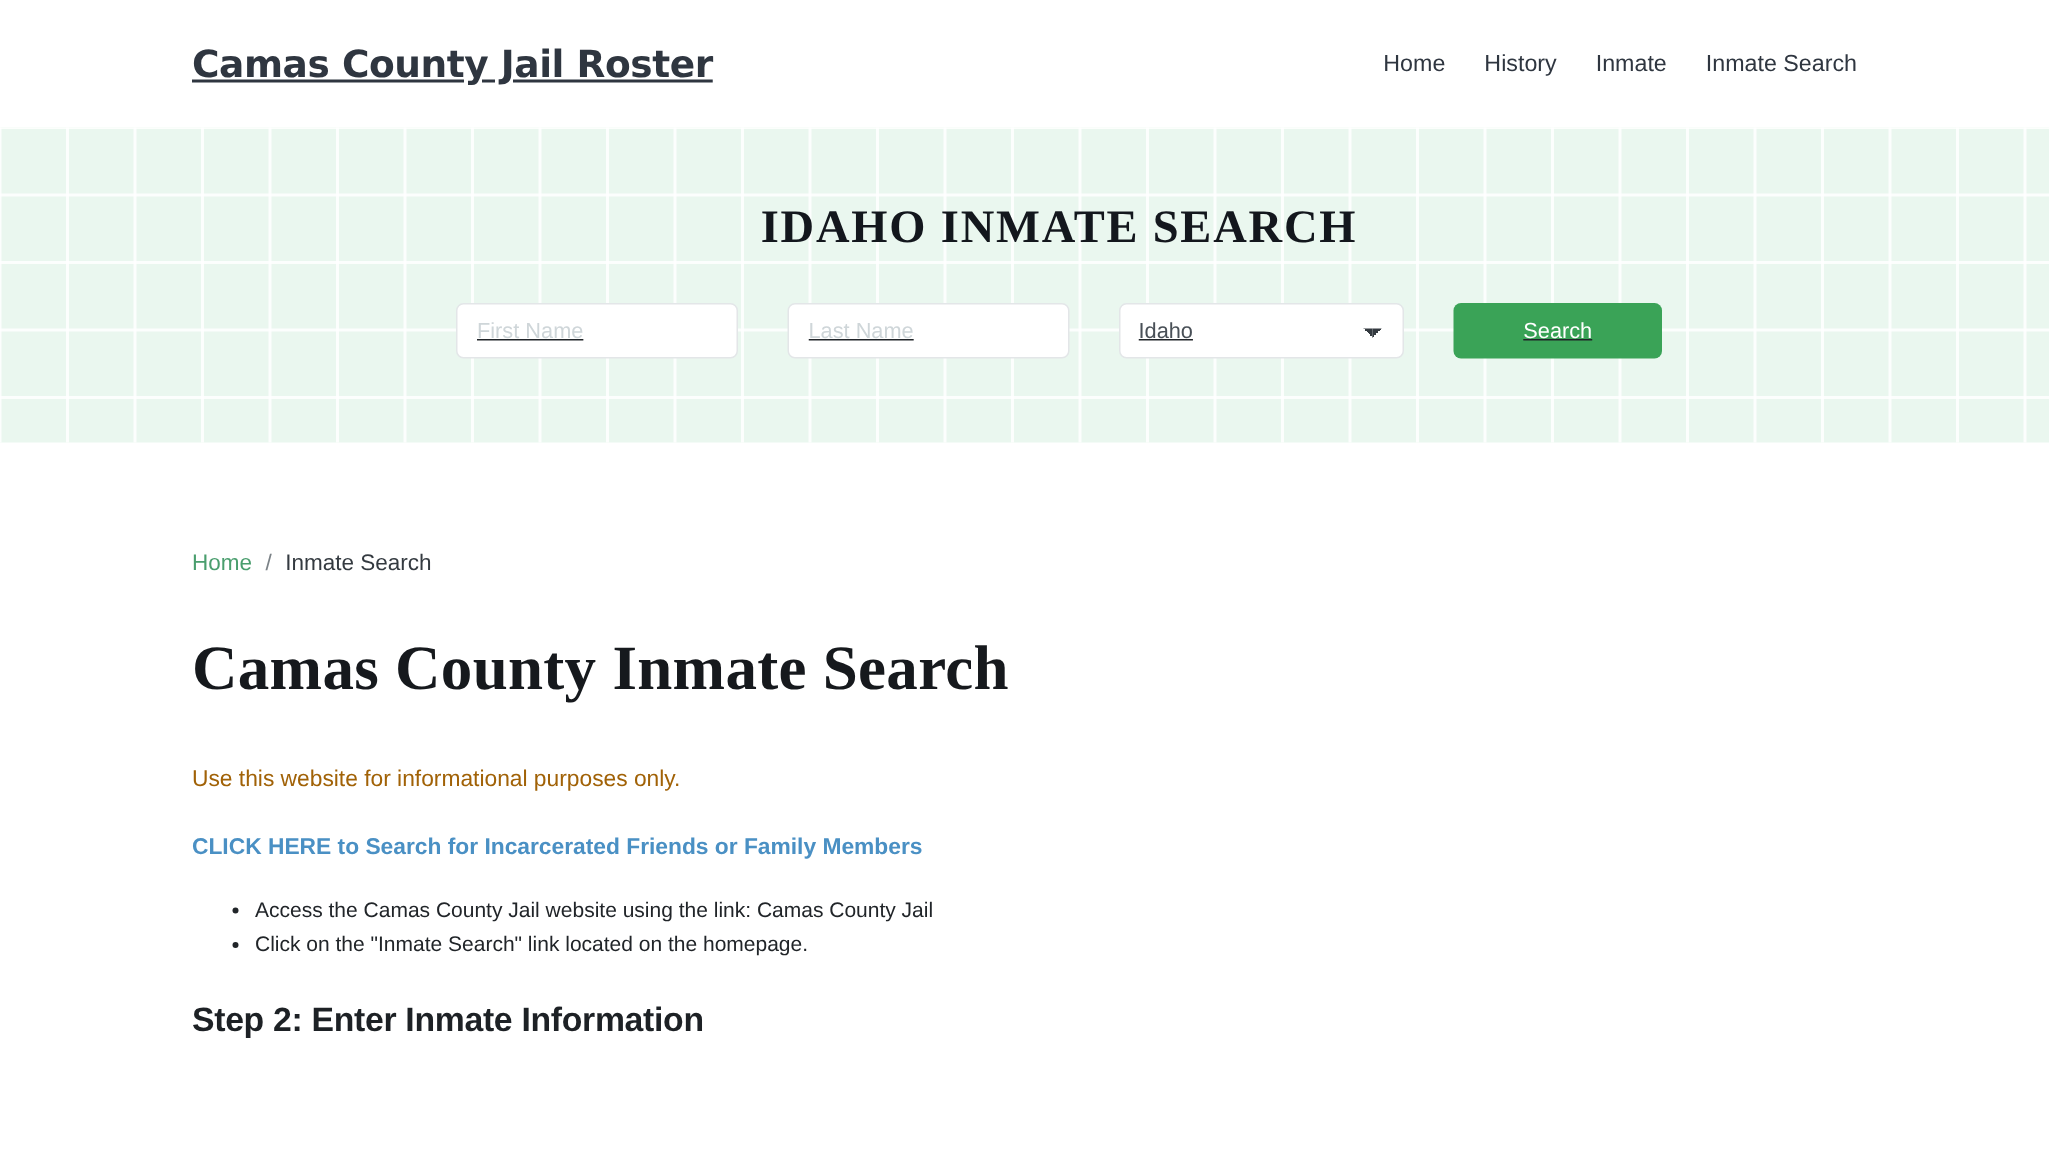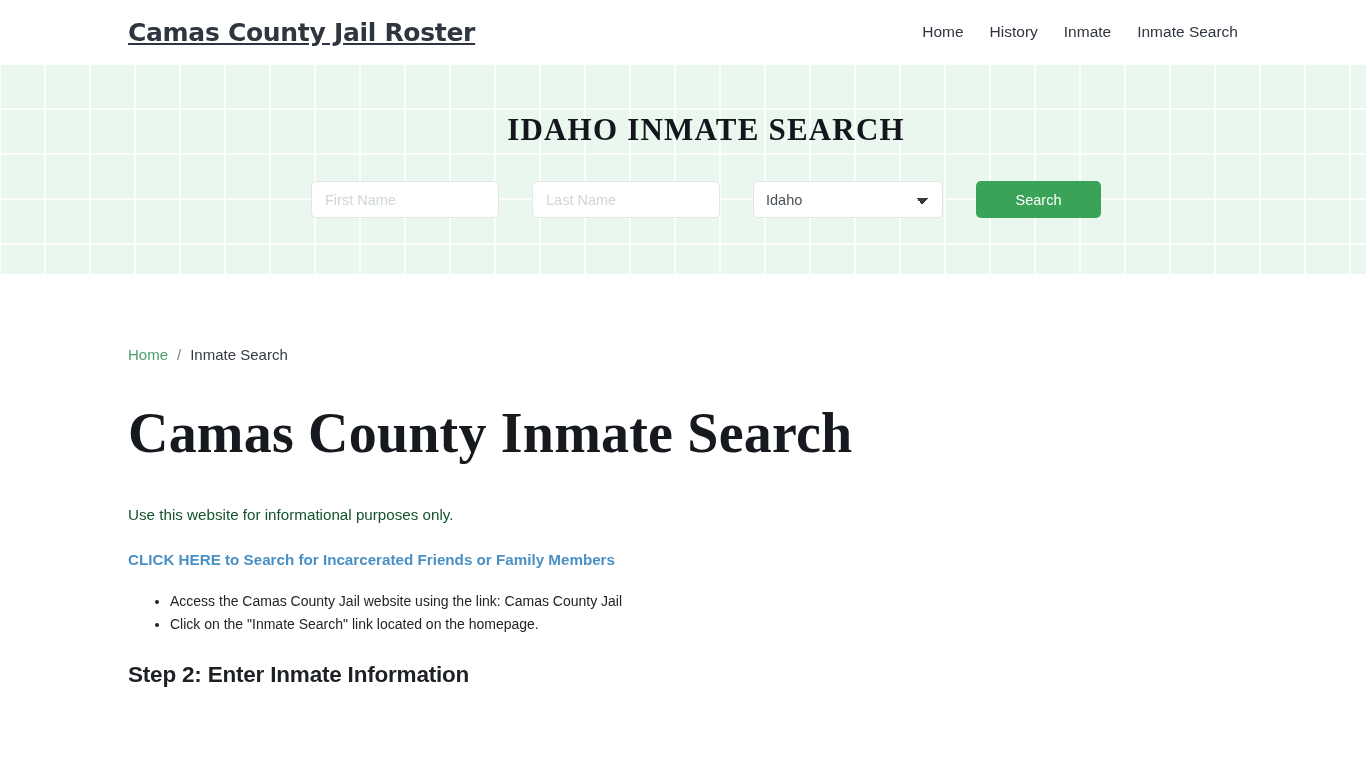--- a/index.html
+++ b/index.html
@@ -12,21 +12,21 @@
   }
 
   body {
     font-family: "Liberation Sans", sans-serif;
     color: #212529;
     -webkit-font-smoothing: antialiased;
   }
 
   
   .site-header {
-    height: 64px;
+    height: 85px;
     background: #ffffff;
     display: flex;
     align-items: center;
     justify-content: space-between;
     padding: 0 128px;
   }
 
   .brand {
     font-family: "DejaVu Sans", sans-serif;
     font-size: 25px;
@@ -75,20 +75,21 @@
     letter-spacing: 1.2px;
     color: #13171d;
     text-transform: uppercase;
     margin-bottom: 33px;
   }
 
   .search-form {
     display: flex;
     align-items: flex-end;
     gap: 33px;
+    text-decoration: underline;
   }
 
   .text-field {
     width: 188px;
     height: 37px;
     border: 1px solid #e3e6e8;
     border-radius: 5px;
     background: #ffffff;
     padding: 0 13px;
     font-family: "Liberation Sans", sans-serif;
@@ -115,21 +116,21 @@
       linear-gradient(45deg, transparent 50%, #343a40 50%),
       linear-gradient(135deg, #343a40 50%, transparent 50%);
     background-position:
       calc(100% - 20px) 16px,
       calc(100% - 14px) 16px;
     background-size: 6px 6px, 6px 6px;
     background-repeat: no-repeat;
   }
 
   .search-btn {
-    width: 125px;
+    width: 139px;
     height: 37px;
     background: #3aa357;
     border: none;
     border-radius: 5px;
     color: #ffffff;
     font-family: "Liberation Sans", sans-serif;
     font-size: 14.5px;
     cursor: pointer;
   }
 
@@ -147,30 +148,30 @@
   }
   .crumb-link {
     color: #4a9e6e;
     text-decoration: none;
   }
   .crumb-sep { color: #7b8287; }
   .crumb-current { color: #343a40; }
 
   .page-title {
     font-family: "Liberation Serif", serif;
-    font-size: 56px;
+    font-size: 42px;
     font-weight: 700;
     color: #16191d;
     letter-spacing: 0.2px;
     margin-top: 38px;
   }
 
   .para {
     font-size: 15.2px;
-    color: #14532d;
+    color: #a16207;
     margin-top: 24px;
     line-height: 1.5;
   }
   .para.first { margin-top: 39px; }
 
   .inline-link {
     display: block;
     font-size: 15.2px;
     font-weight: 600;
     color: #4a90c4;

